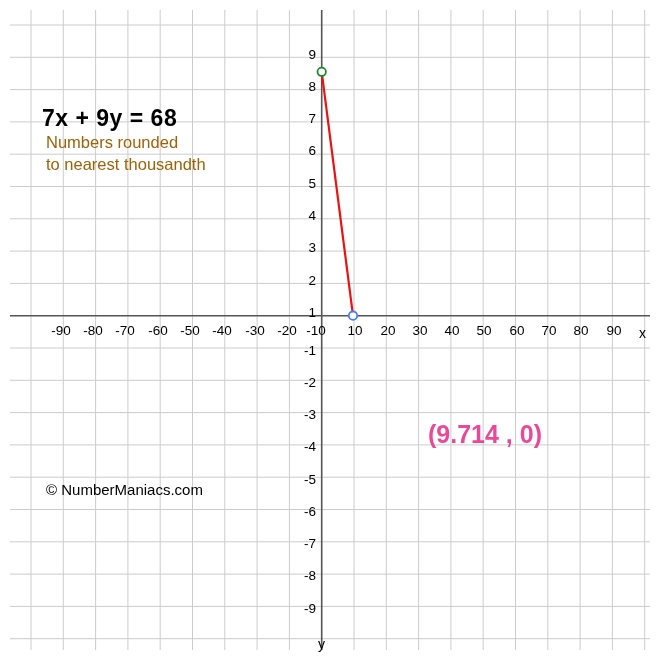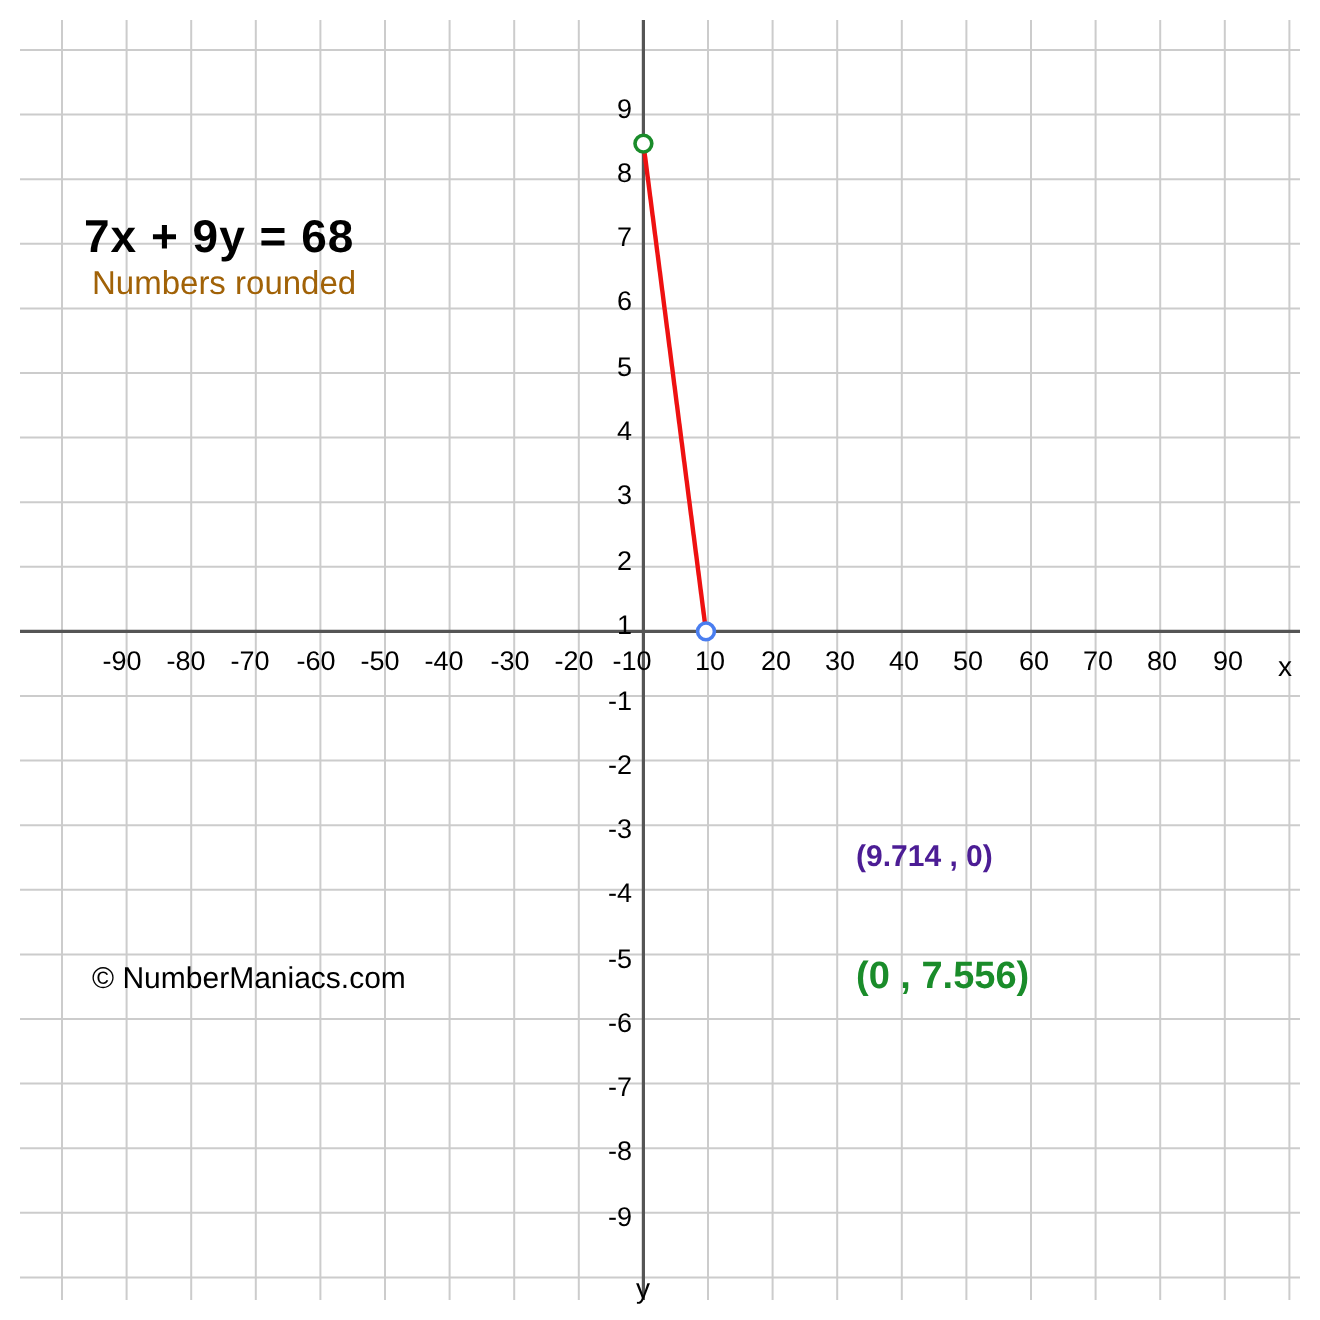--- a/index.html
+++ b/index.html
@@ -47,23 +47,23 @@
   .credit {
     left: 46px;
     top: 481px;
     font-size: 15px;
     color: #000000;
     text-align: right;
   }
   .pt-blue {
     left: 428px;
     top: 420px;
-    font-size: 15px;
+    font-size: 25px;
     font-weight: bold;
-    color: #4c1d95;
+    color: #ec4899;
   }
   .pt-green {
     left: 428px;
     top: 478px;
     font-size: 19px;
     font-weight: bold;
     color: #1a8c2a;
   }
   .axis-label {
     font-size: 14px;
@@ -177,20 +177,20 @@
     <circle cx="353.0" cy="315.7" r="4.2" fill="#ffffff" stroke="#4a7ef0" stroke-width="1.8"></circle>
   </svg>
 
   <div class="ov axis-label" style="left:639px; top:325px; font-size:14px; color:#000;">x</div>
   <div class="ov axis-label" style="left:318px; top:636px; font-size:14px; color:#000;">y</div>
 
   <div class="ov equation">7x + 9y = 68</div>
 
   <div class="ov note">
     <div>Numbers rounded</div>
+    <div>to nearest thousandth</div>
   </div>
 
   <div class="ov credit">© NumberManiacs.com</div>
 
   <div class="ov pt-blue">(9.714 , 0)</div>
-  <div class="ov pt-green">(0 , 7.556)</div>
 
 </div>
 
 </body></html>

